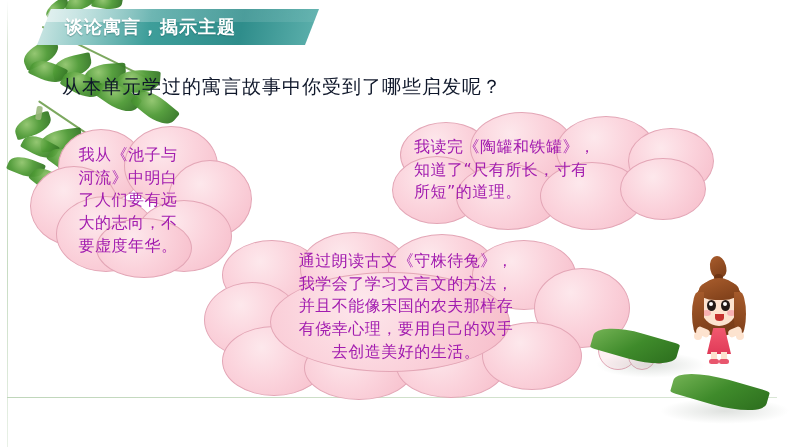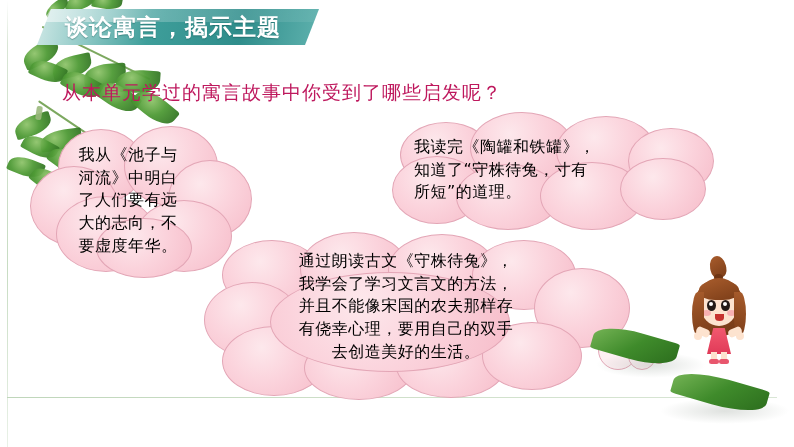--- a/index.html
+++ b/index.html
@@ -32,21 +32,21 @@
     display:flex;align-items:center;
   }
   .ribbon-shine{
     position:absolute;left:37px;top:9px;width:282px;height:13px;
     background:linear-gradient(100deg,rgba(255,255,255,.55) 0%,rgba(255,255,255,.22) 45%,rgba(255,255,255,.06) 100%);
     clip-path:polygon(14px 0,282px 0,277px 13px,5px 13px);
     pointer-events:none;
   }
   .ribbon-text{
     position:absolute;left:65px;top:9px;height:44px;line-height:36px;
-    color:#ffffff;font-size:23px;letter-spacing:1px;
+    color:#ffffff;font-size:18px;letter-spacing:1px;
     font-family:"DejaVu Sans","Liberation Sans",sans-serif;
     font-weight:bold;
     text-shadow:0 1px 1px rgba(0,60,60,.35);
     white-space:nowrap;
   }
   .leaf-blade{
     position:absolute;
     border-radius:60% 8% 60% 8%;
     background:radial-gradient(circle at 35% 35%,#8fc46b 0%,#4e9a35 45%,#2f6f22 100%);
     opacity:.95;
@@ -63,21 +63,21 @@
     border:1px solid #e3a6b6;
     box-sizing:border-box;
   }
   .lobe-plain{
     position:absolute;border-radius:50%;
     background:#fdf0f3;
     border:1px solid #e3a6b6;
     box-sizing:border-box;
   }
   .bubble-text{
-    position:absolute;color:#000000;
+    position:absolute;color:#a21caf;
     font-family:"DejaVu Sans","Liberation Sans",sans-serif;
     line-height:1.42;letter-spacing:.5px;white-space:pre-line;
     z-index:6;
   }
 
   
   .girl{position:absolute;left:688px;top:256px;width:62px;height:108px;}
   .g-part{position:absolute;}
 
   
@@ -124,21 +124,21 @@
     <div class="leaf-blade" style="left:8px;top:158px;width:36px;height:18px;transform:rotate(22deg);"></div>
     <div class="leaf-blade" style="left:30px;top:172px;width:40px;height:20px;transform:rotate(38deg);"></div>
     <div class="leaf-blade" style="left:58px;top:178px;width:40px;height:20px;transform:rotate(46deg);"></div>
     <div class="stem" style="left:36px;top:106px;width:6px;height:14px;transform:rotate(8deg);background:#9ab87c;"></div>
   </div>
 
   <div class="ribbon"></div>
   <div class="ribbon-shine"></div>
   <div class="ribbon-text">谈论寓言，揭示主题</div>
 
-  <div style="position:absolute;left:62px;top:80px;color:#be185d;font-size:19px;letter-spacing:1px;white-space:nowrap;z-index:5;">从本单元学过的寓言故事中你受到了哪些启发呢？</div>
+  <div style="position:absolute;left:62px;top:74px;color:#0f172a;font-size:19px;letter-spacing:1px;white-space:nowrap;z-index:5;">从本单元学过的寓言故事中你受到了哪些启发呢？</div>
 
   <div class="bubble">
     <div class="lobe" style="left:58px;top:129px;width:86px;height:74px;"></div>
     <div class="lobe" style="left:124px;top:126px;width:94px;height:80px;"></div>
     <div class="lobe" style="left:30px;top:166px;width:88px;height:80px;"></div>
     <div class="lobe" style="left:168px;top:160px;width:84px;height:78px;"></div>
     <div class="lobe" style="left:56px;top:196px;width:100px;height:76px;"></div>
     <div class="lobe" style="left:136px;top:200px;width:96px;height:72px;"></div>
     <div class="lobe" style="left:96px;top:218px;width:96px;height:60px;"></div>
     <div class="bubble-text" style="left:58px;top:144px;width:140px;font-size:16px;text-align:center;">我从《池子与
@@ -151,21 +151,21 @@
   <div class="bubble">
     <div class="lobe" style="left:400px;top:122px;width:92px;height:66px;"></div>
     <div class="lobe" style="left:470px;top:112px;width:104px;height:72px;"></div>
     <div class="lobe" style="left:556px;top:116px;width:100px;height:70px;"></div>
     <div class="lobe" style="left:628px;top:128px;width:86px;height:66px;"></div>
     <div class="lobe" style="left:392px;top:156px;width:90px;height:68px;"></div>
     <div class="lobe" style="left:456px;top:164px;width:104px;height:66px;"></div>
     <div class="lobe" style="left:540px;top:162px;width:104px;height:68px;"></div>
     <div class="lobe" style="left:620px;top:158px;width:86px;height:62px;"></div>
     <div class="bubble-text" style="left:414px;top:136px;width:286px;font-size:16px;text-align:left;">我读完《陶罐和铁罐》，
-知道了“守株待兔，寸有
+知道了“尺有所长，寸有
 所短”的道理。</div>
   </div>
 
   <div class="bubble">
     <div class="lobe" style="left:222px;top:240px;width:100px;height:70px;"></div>
     <div class="lobe" style="left:300px;top:232px;width:108px;height:74px;"></div>
     <div class="lobe" style="left:388px;top:234px;width:108px;height:72px;"></div>
     <div class="lobe" style="left:472px;top:240px;width:104px;height:70px;"></div>
     <div class="lobe" style="left:204px;top:282px;width:96px;height:76px;"></div>
     <div class="lobe" style="left:534px;top:268px;width:96px;height:80px;"></div>

